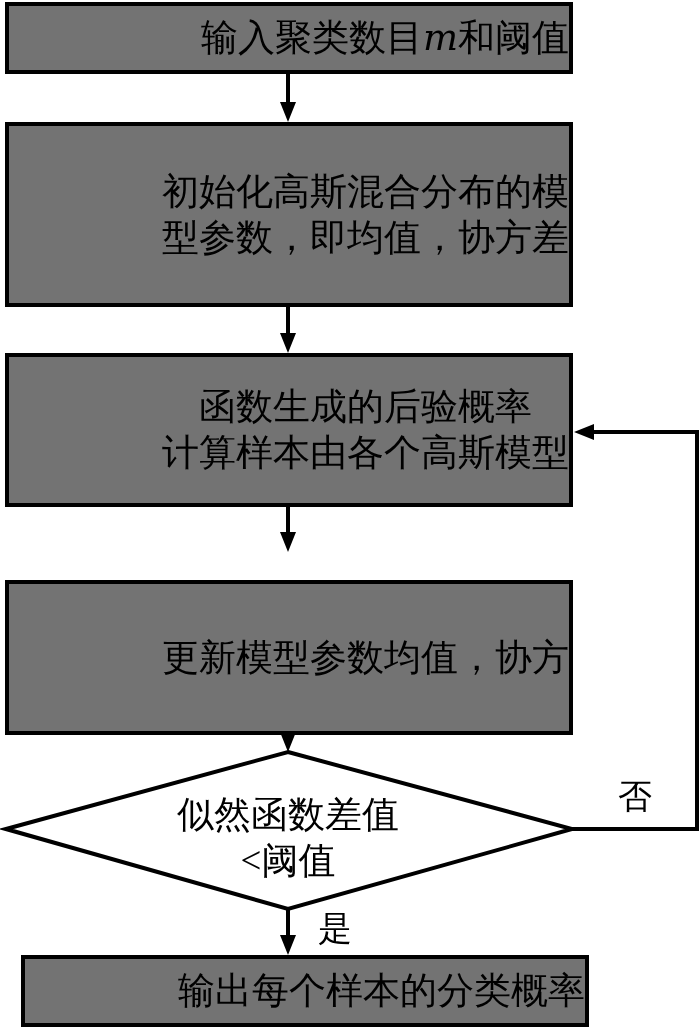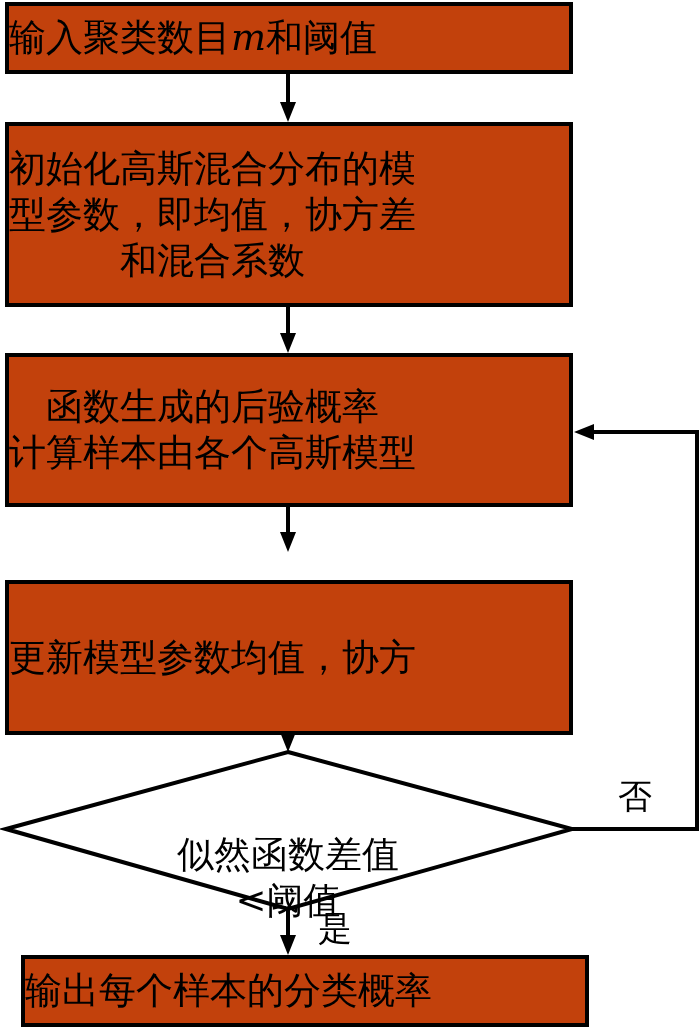--- a/index.html
+++ b/index.html
@@ -1,20 +1,20 @@
 <!DOCTYPE html>
 <html><head>
   <meta charset="utf-8">
   <style>
     html, body { margin: 0; padding: 0; background: #ffffff; }
     body { width: 700px; height: 1031px; position: relative; overflow: hidden;
            font-family: "DejaVu Serif", "Liberation Serif", serif; color: #000; }
     svg#flow { position: absolute; left: 0; top: 0; }
-    .box { position: absolute; box-sizing: border-box; border: 4px solid #000; background: #c2410c;
-           display: flex; align-items: center; justify-content: flex-start; text-align: center; }
+    .box { position: absolute; box-sizing: border-box; border: 4px solid #000; background: #737373;
+           display: flex; align-items: center; justify-content: flex-end; text-align: center; }
     .box-text { font-size: 37px; line-height: 46px; letter-spacing: 0px; }
     .box-text i { font-style: italic; }
     .dec-text { position: absolute; text-align: center; font-size: 37px; line-height: 46px; }
     .label { position: absolute; font-size: 34px; line-height: 40px; }
   </style>
 </head>
 <body>
 
 <svg id="flow" width="700" height="1031">
   <defs>
@@ -53,38 +53,37 @@
 </svg>
 
 <div class="box" style="left:5px; top:2px; width:568px; height:72px;">
   <span class="box-text"><span>输入聚类数目</span><i>m</i><span>和阈值</span></span>
 </div>
 
 <div class="box" style="left:5px; top:122px; width:568px; height:185px;">
   <div class="box-text">
     <div>初始化高斯混合分布的模</div>
     <div>型参数，即均值，协方差</div>
-    <div>和混合系数</div>
   </div>
 </div>
 
 <div class="box" style="left:5px; top:353px; width:568px; height:154px;">
   <div class="box-text">
     <div>函数生成的后验概率</div>
     <div>计算样本由各个高斯模型</div>
   </div>
 </div>
 
 <div class="box" style="left:5px; top:552px; width:568px; height:155px;margin-top:28px;">
   <div class="box-text">
     <div>更新模型参数均值，协方</div>
   </div>
 </div>
 
-<div class="dec-text" style="left:88px; top:832px; width:400px;">
+<div class="dec-text" style="left:88px; top:792px; width:400px;font-family:Liberation Serif, serif;">
   <div>似然函数差值</div>
   <div>&lt;阈值</div>
 </div>
 
 <div class="label" style="left:618px; top:776px;">否</div>
 <div class="label" style="left:318px; top:908px;">是</div>
 
 <div class="box" style="left:21px; top:955px; width:568px; height:72px;">
   <span class="box-text">输出每个样本的分类概率</span>
 </div>

